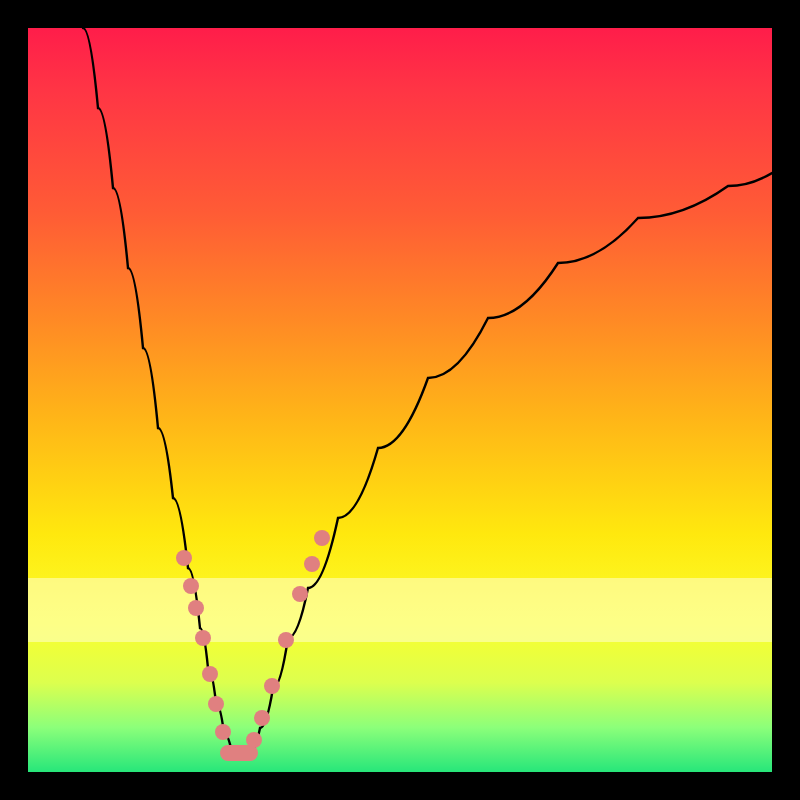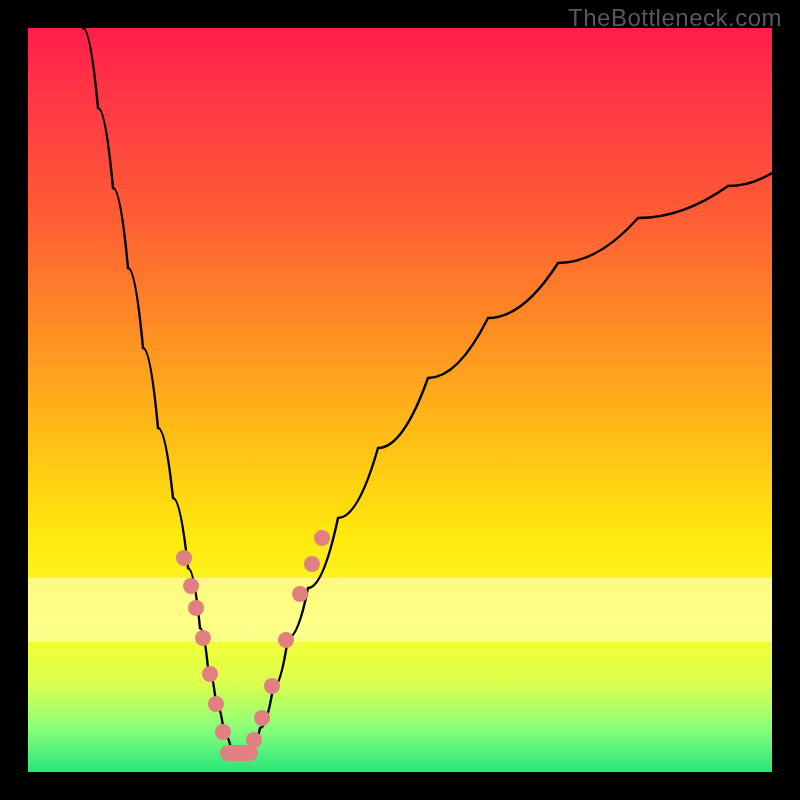--- a/index.html
+++ b/index.html
@@ -79,21 +79,20 @@
     fill: none;
     stroke: #e08080;
     stroke-width: 16;
     stroke-linecap: round;
   }
 </style>
 </head>
 <body>
 
 <div class="frame">
-  <div class="watermark">TheBottleneck.com</div>
 
   <div class="plot-area">
     <div class="gradient-bg"></div>
     <div class="pale-band"></div>
 
     <svg class="curves" viewBox="0 0 744 744" preserveAspectRatio="none">
       <path id="left-curve" class="curve-path" d="M 55 0 Q 62.5 0 70 80 Q 77.5 80 85 160 Q 92.5 160 100 240 Q 107.5 240 115 320 Q 122.5 320 130 400 Q 137.5 400 145 470 Q 152.5 470 160 540 Q 166 540 172 600 Q 176 600 180 640 Q 184 640 188 675 Q 192 675 196 705 Q 200 705 204 725"></path>
       <path id="right-curve" class="curve-path" d="M 222 725 Q 227 725 232 700 Q 238.5 700 245 660 Q 252.5 660 260 610 Q 270 610 280 560 Q 295 560 310 490 Q 330 490 350 420 Q 375 420 400 350 Q 430 350 460 290 Q 495 290 530 235 Q 570 235 610 190 Q 655 190 700 158 Q 722 158 744 145"></path>
       <path id="flat-bottom" class="curve-path" d="M 204 725 Q 208 725 212 728 Q 217 728 222 725"></path>
       <path id="bottom-pill" class="pill" d="M 200 725 L 222 725"></path>

